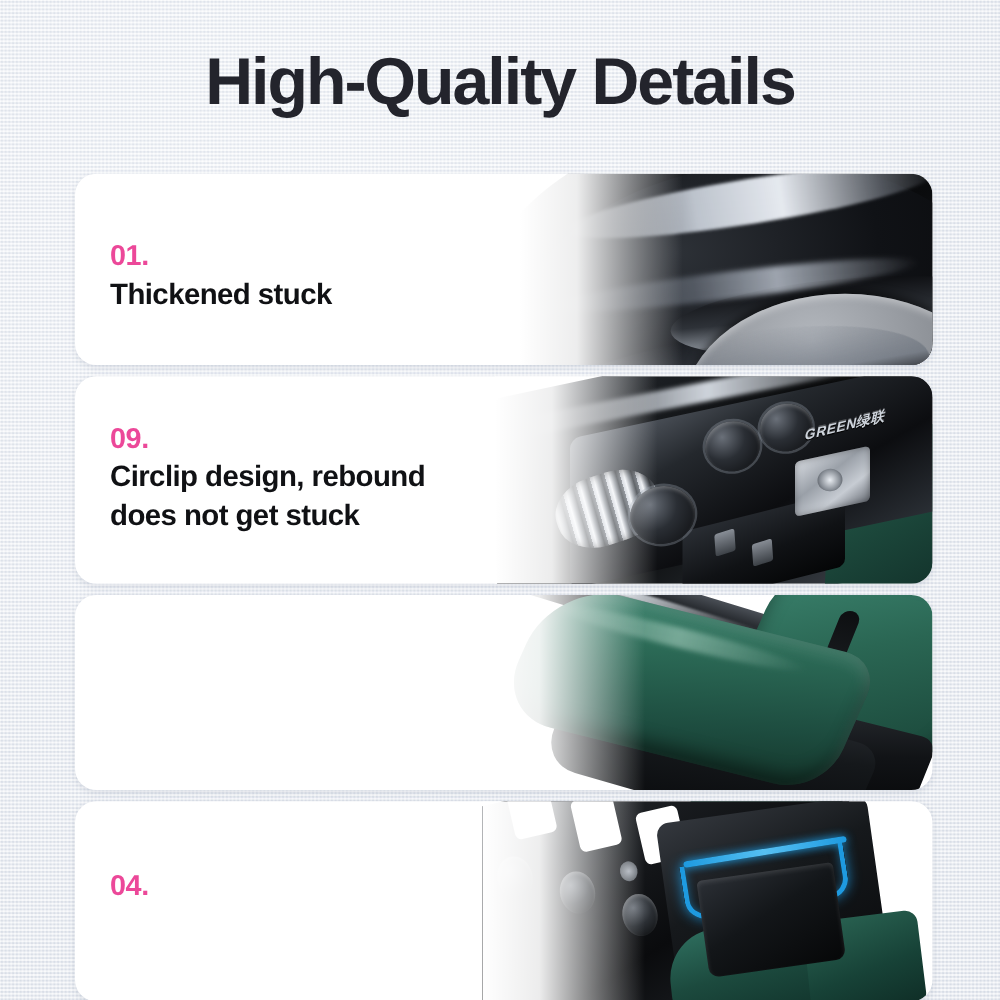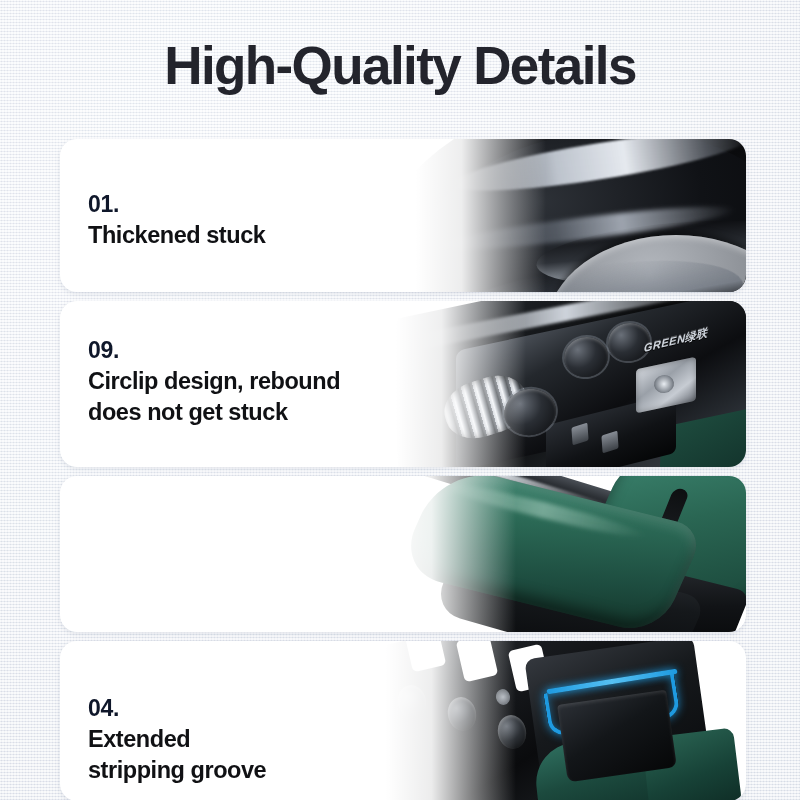--- a/index.html
+++ b/index.html
@@ -71,21 +71,21 @@
     z-index:4;
   }
   .c1 .card-text{ top:52px; }
   .c2 .card-text{ top:36px; }
   .c3 .card-text{ top:32px; }
   .c4 .card-text{ top:34px;margin-top:20px; }
 
   .num{
     font-size:23px;
     font-weight:800;
-    color:#0f172a;
+    color:#ec4899;
     letter-spacing:-.3px;
     line-height:1.16;
     margin-bottom:2px;
   }
   .desc{
     font-size:23.5px;
     font-weight:800;
     color:#101114;
     letter-spacing:-.45px;
     line-height:1.32;
@@ -496,19 +496,17 @@
         <div class="green4c"></div>
         <div class="green4b"></div>
         <div class="groove-blue"></div>
         <div class="groove-blue-top"></div>
         <div class="block4"></div>
         <div class="pin4"></div>
         <div class="fade-left"></div>
       </div>
       <div class="card-text">
         <div class="num">04.</div>
-        <div class="desc">Extended
-stripping groove</div>
       </div>
     </div>
 
   </div>
 </div>
 
 </body></html>

